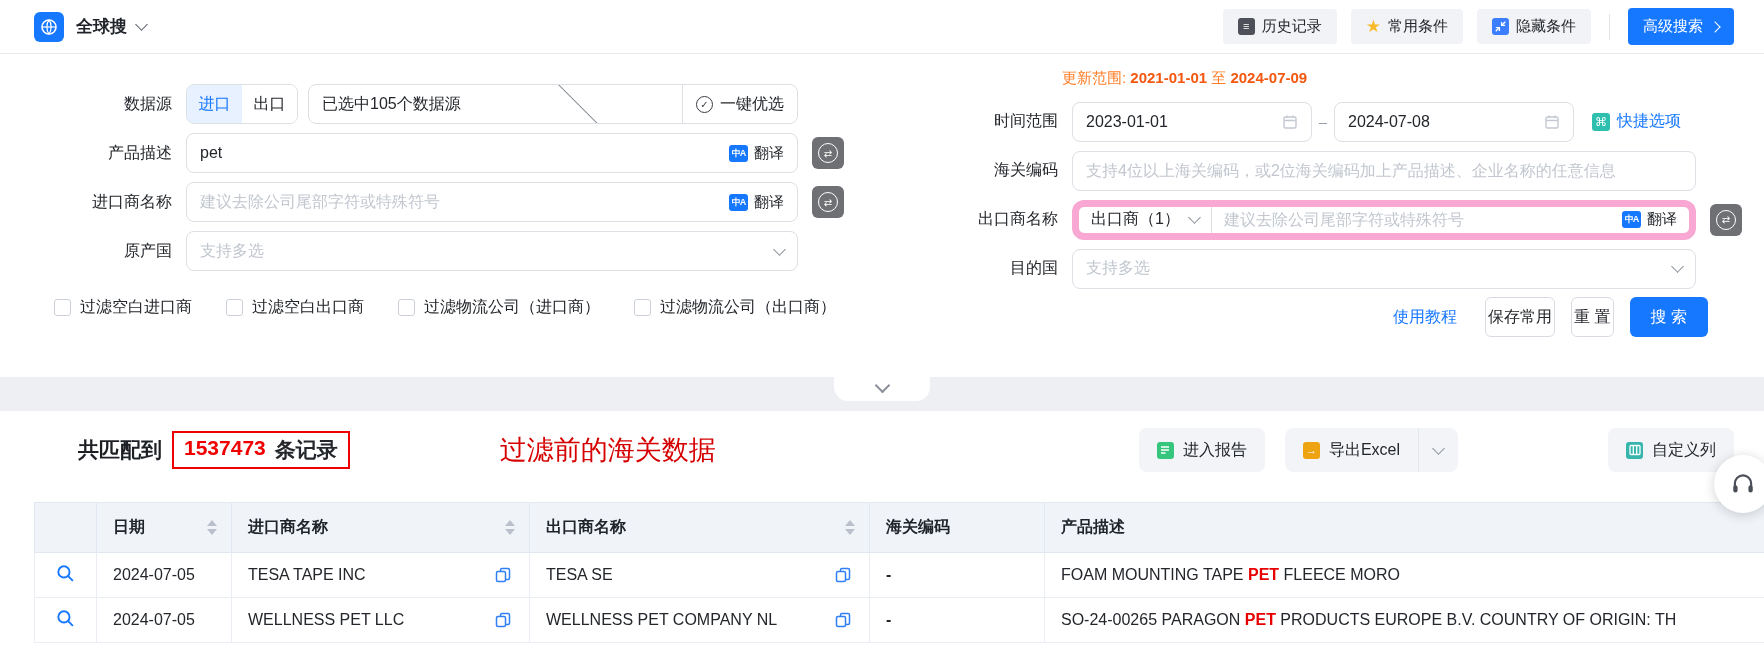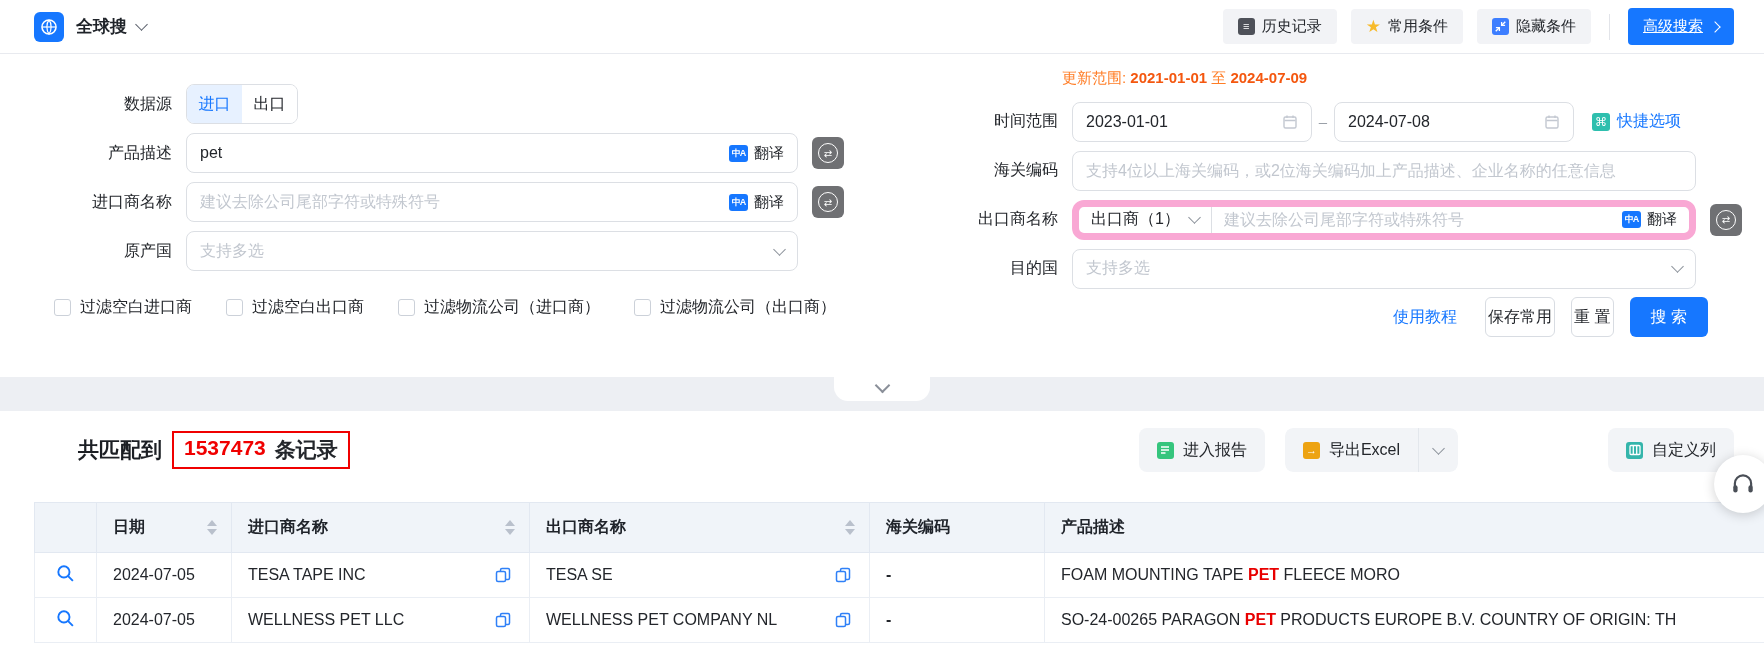--- a/index.html
+++ b/index.html
@@ -18,21 +18,21 @@
   .topbar-right { margin-left:auto; display:flex; align-items:center; gap:14px; }
   .tb-btn { display:flex; align-items:center; gap:7px; background:#f2f3f6; border-radius:4px;
     padding:8px 15px; font-size:15px; color:#23262b; cursor:pointer; white-space:nowrap; }
   .icon-sq { width:17px; height:17px; border-radius:3px; display:flex; align-items:center;
     justify-content:center; color:#fff; font-size:11px; line-height:1; flex:0 0 auto; }
   .ic-dark { background:#4e5159; }
   .ic-blue { background:#3d7eff; }
   .star { color:#f7ba2a; font-size:17px; line-height:1; }
   .divider-v { width:1px; height:26px; background:#e2e4e9; margin:0 4px; }
   .adv-btn { background:#1677ff; color:#fff; display:flex; align-items:center; gap:8px;
-    padding:9px 15px; border-radius:4px; font-size:15px; cursor:pointer; white-space:nowrap;text-decoration:underline; }
+    padding:9px 15px; border-radius:4px; font-size:15px; cursor:pointer; white-space:nowrap; }
   .chev-r-w { width:8px; height:8px; border-right:1.8px solid #fff; border-top:1.8px solid #fff;
     transform:rotate(45deg); }
 
   
   .form { position:relative; padding:30px 22px 0 20px; }
   .update-line { position:absolute; top:15px; left:1062px; font-size:15px; color:#ff7d26; white-space:nowrap; }
   .update-line .ud { color:#f4570f; font-weight:700; }
   .frow { display:flex; align-items:center; margin-bottom:9px; height:40px; }
   .flabel { width:152px; text-align:right; font-size:16px; flex:0 0 auto; }
   .lfield { margin-left:14px; width:612px; flex:0 0 auto; display:flex; align-items:center; }
@@ -190,20 +190,31 @@
     <span class="ud">2024-07-09</span>
   </div>
 
   <div class="frow">
     <div class="flabel">数据源</div>
     <div class="lfield">
       <div class="seg">
         <div class="seg-item seg-active">进口</div>
         <div class="seg-item">出口</div>
       </div>
+      <div class="src-select">
+        <div class="src-main">
+          <span>已选中105个数据源</span>
+          <span class="chev-d"></span>
+        </div>
+        <div class="src-div"></div>
+        <div class="optimize">
+          <span class="check-circle">✓</span>
+          <span>一键优选</span>
+        </div>
+      </div>
     </div>
     <div class="rgroup">
       <div class="rlabel">时间范围</div>
       <div class="rfield">
         <div class="ipt date-ipt">
           <input class="raw" value="2023-01-01" style="">
           <svg width="16" height="16" viewBox="0 0 16 16">
               <rect x="2" y="3" width="12" height="11" rx="1.5" fill="none" stroke="#c3c8d1" stroke-width="1.4"></rect>
               <path d="M5 1.5 V4 M11 1.5 V4 M2.5 6.5 H13.5" stroke="#c3c8d1" stroke-width="1.4"></path>
             </svg>
@@ -339,20 +350,21 @@
     <span class="chev-big"></span>
   </div>
 </div>
 
 <div class="results-head">
   <span class="match-text">共匹配到</span>
   <div class="count-box">
     <span class="count">1537473</span>
     <span>条记录</span>
   </div>
+  <span class="annotation">过滤前的海关数据</span>
 
   <div class="res-actions">
     <div class="res-btn">
       <span class="icon-sq ic-green">
         <svg width="12" height="12" viewBox="0 0 12 12">
             <path d="M2 3 H10 M2 6 H10 M2 9 H6.5" stroke="#fff" stroke-width="1.6"></path>
           </svg>
       </span>
       <span>进入报告</span>
     </div>

